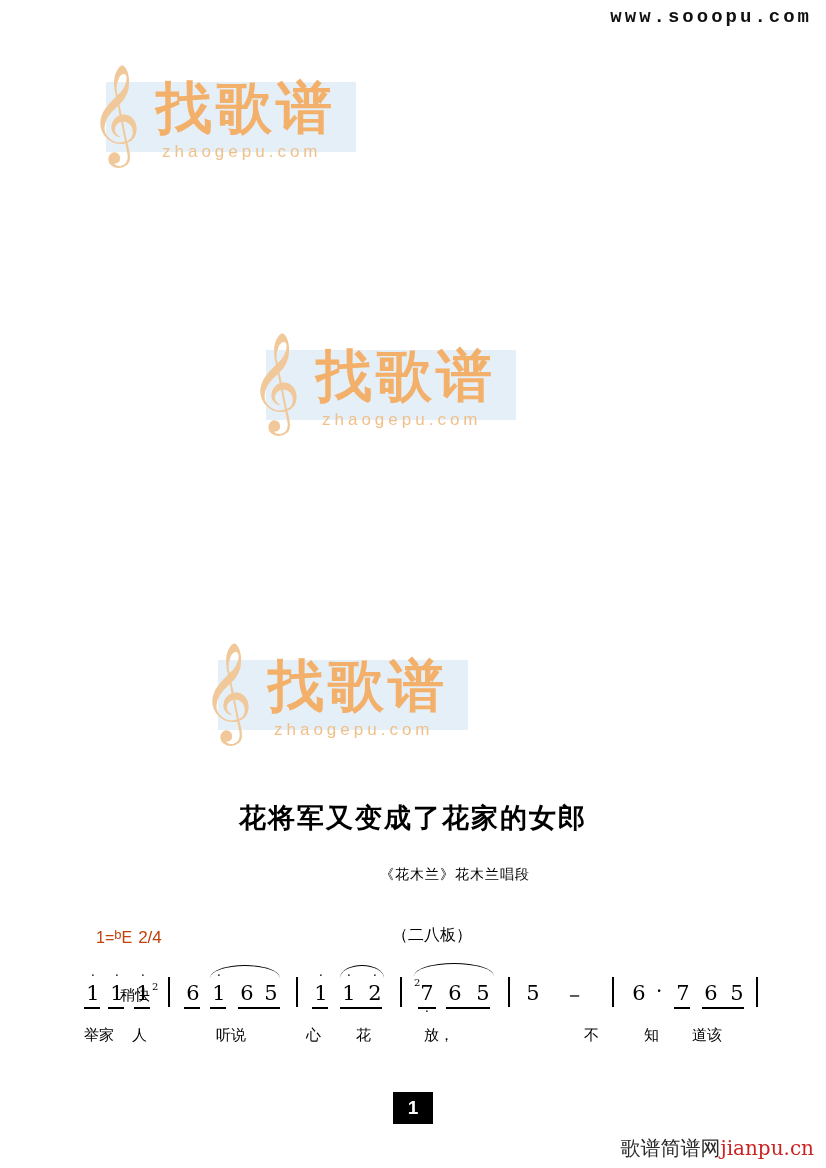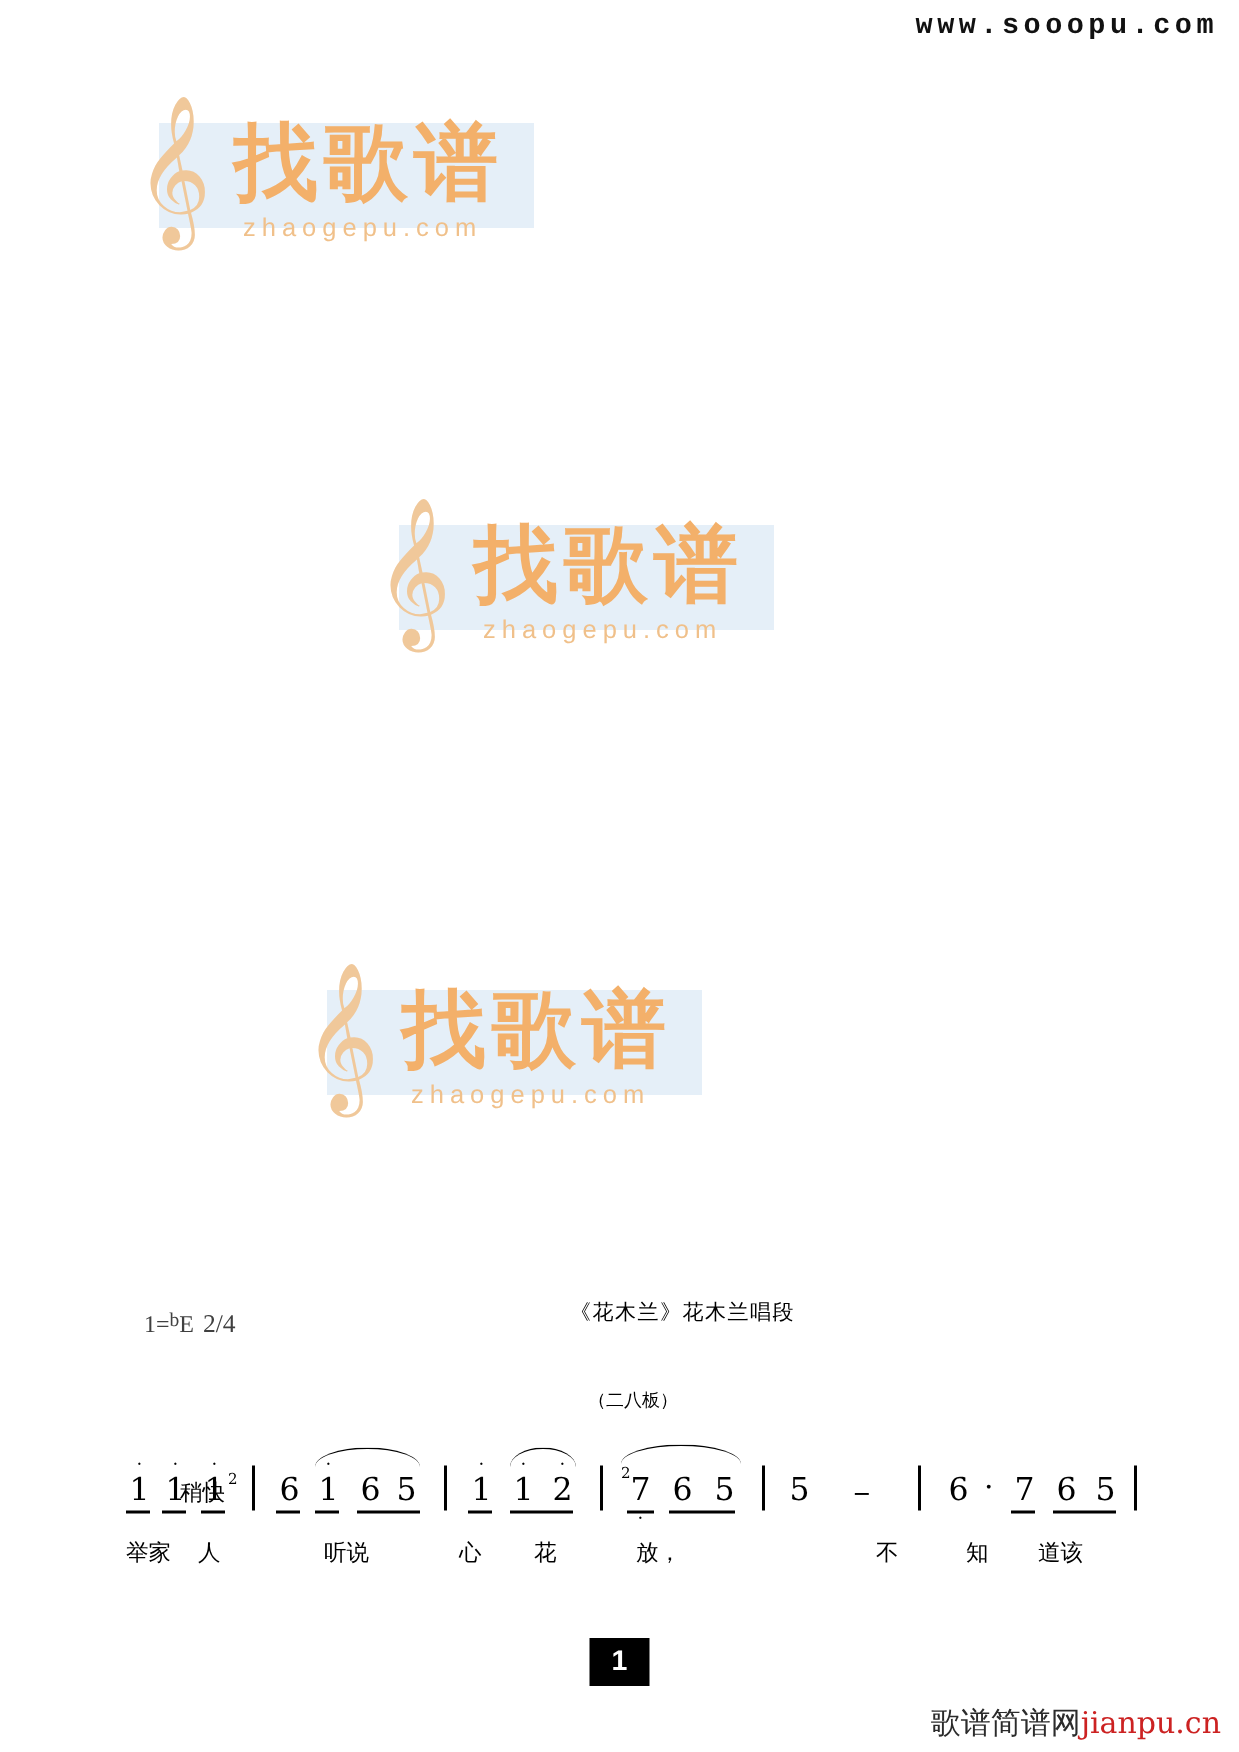--- a/index.html
+++ b/index.html
@@ -104,40 +104,40 @@
     color: #000000;
     letter-spacing: 1px;
     font-family: "DejaVu Serif", serif;
     margin-left: 42px;
   }
 
   
   .keysig {
     position: absolute;
     left: 96px;
-    top: 872px;
+    top: 927px;
     font-size: 16px;
-    font-family: Liberation Serif, serif;
-    color: #404040;
+    font-family: Liberation Sans, sans-serif;
+    color: #c2410c;
     white-space: nowrap;
   }
   .keysig .flat { font-size: 13px; vertical-align: 4px; }
   .keysig .meter { font-size: 17px; margin-left: 6px; }
   .tempo {
     position: absolute;
     left: 120px;
     top: 986px;
     font-size: 15px;
     font-family: Liberation Serif, serif;
   }
   .banshi {
     position: absolute;
     left: 392px;
     top: 925px;
-    font-size: 12px;
+    font-size: 16px;
     font-family: "DejaVu Serif", serif;
   }
 
   
   #music-line {
     position: absolute;
     left: 84px;
     top: 975px;
     width: 660px;
     height: 48px;
@@ -266,20 +266,21 @@
     <div class="wm-en">zhaogepu.com</div>
   </div>
 
   <div class="watermark" id="wm3">
     <div class="wm-bg"></div>
     <div class="wm-clef">𝄞</div>
     <div class="wm-cn">找歌谱</div>
     <div class="wm-en">zhaogepu.com</div>
   </div>
 
+  <div class="score-title">花将军又变成了花家的女郎</div>
   <div class="score-subtitle">《花木兰》花木兰唱段</div>
 
   <div class="keysig">
     <span>1=</span><span class="flat">b</span><span>E</span><span class="meter">2/4</span>
   </div>
   <div class="tempo">稍快</div>
   <div class="banshi">（二八板）</div>
 
   <div id="music-line">
 

